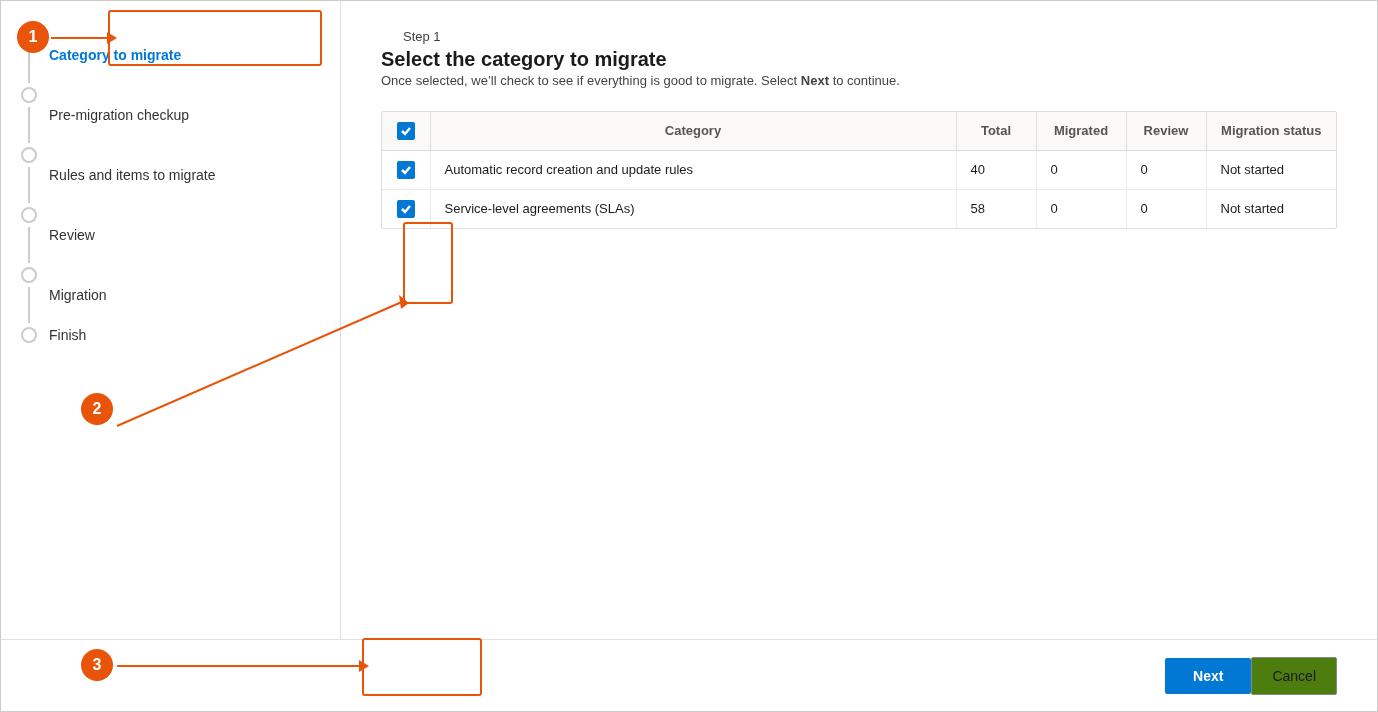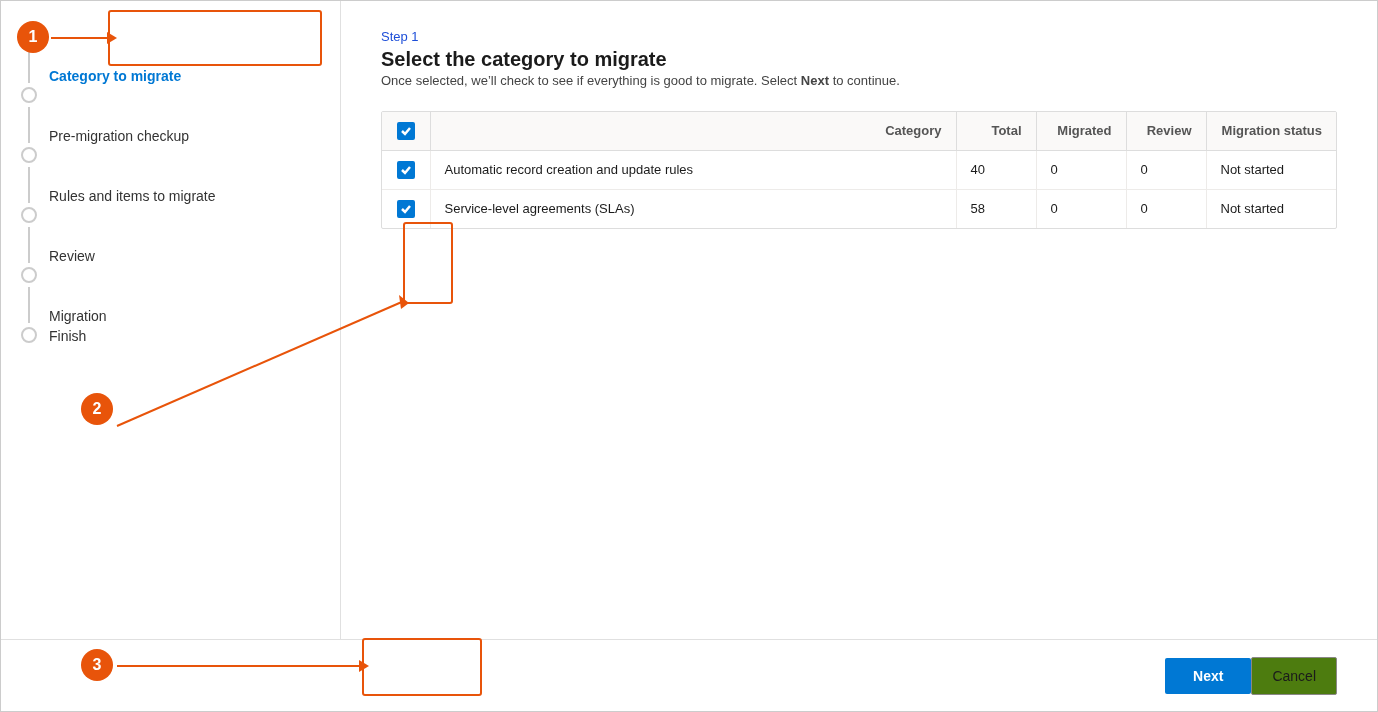--- a/index.html
+++ b/index.html
@@ -32,21 +32,21 @@
       width: 340px;
       border-right: 1px solid #e0e0e0;
       padding: 24px 20px;
       display: flex;
       flex-direction: column;
       gap: 0;
       flex-shrink: 0;
     }
     .step-item {
       display: flex;
-      align-items: flex-end;
+      align-items: center;
       position: relative;
       padding-bottom: 0;
     }
     .step-connector {
       display: flex;
       flex-direction: column;
       align-items: center;
       margin-right: 12px;
       flex-shrink: 0;
     }
@@ -104,22 +104,23 @@
     
     .right-panel {
       flex: 1;
       padding: 28px 40px 0 40px;
       display: flex;
       flex-direction: column;
       overflow: hidden;
     }
     .step-number {
       font-size: 13px;
-      color: #1d4ed8;
+      color: #404040;
       margin-bottom: 4px;
+      margin-left: 22px;
     }
     .step-title {
       font-size: 20px;
       font-weight: 600;
       color: #1b1b1b;
     }
     .step-description {
       font-size: 13px;
       color: #444;
       margin-bottom: 20px;
@@ -138,21 +139,21 @@
       width: 100%;
       border-collapse: collapse;
       font-size: 13px;
     }
     thead tr {
       background: #faf9f8;
       border-bottom: 1px solid #ddd;
     }
     thead th {
       padding: 10px 14px;
-      text-align: right;
+      text-align: center;
       color: #555;
       font-weight: 600;
       font-size: 13px;
     }
     thead th:not(:first-child) {
       border-left: 1px solid #ddd;
     }
     tbody tr {
       border-bottom: 1px solid #edebe9;
       margin-top: 20px;

